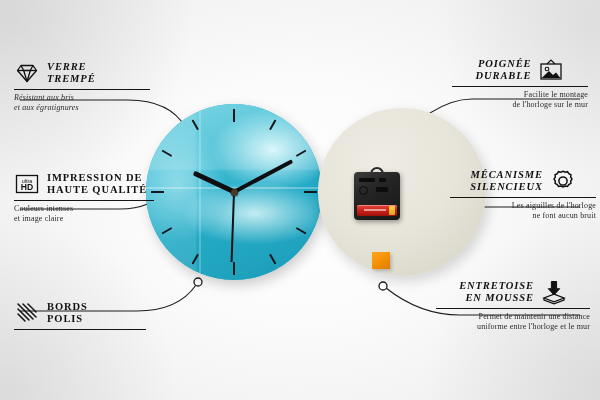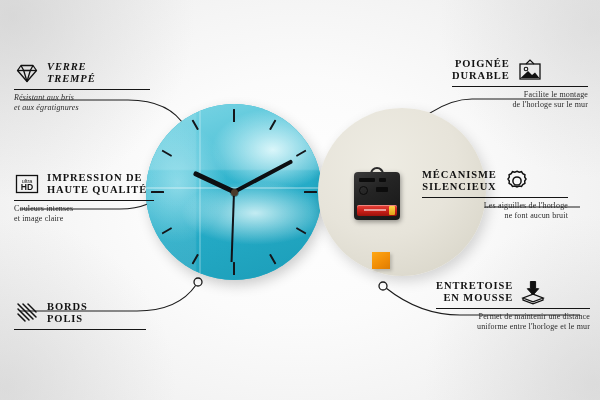--- a/index.html
+++ b/index.html
@@ -31,21 +31,21 @@
   }
 
   
   #connectors { position: absolute; inset: 0; width: 600px; height: 400px; pointer-events: none; }
   #connectors path { fill: none; stroke: #1c1c1c; stroke-width: 1.15; }
   #connectors circle.node { fill: #ffffff; stroke: #1c1c1c; stroke-width: 1.3; }
 
   
   .feat { position: absolute; }
   .feat .head { display: flex; align-items: center; gap: 7px; }
-  .feat.right .head { justify-content: flex-start; }
+  .feat.right .head { justify-content: center; font-style: italic; }
   .feat .titles {
     font-family: "Liberation Serif", serif;
     font-weight: 700;
     font-size: 10.5px;
     letter-spacing: .9px;
     line-height: 12.5px;
     color: #111;
     text-transform: uppercase;
   }
   .feat.right .titles { text-align: right; }
@@ -60,21 +60,21 @@
   .feat.right .desc { text-align: right; }
   .ico { width: 26px; height: 26px; flex: 0 0 26px; display:block; }
   .ico svg { display:block; width: 26px; height: 26px; }
 
   
   #f-verre     { left: 14px; top: 60px;  width: 136px; font-style: italic; }
   #f-impr      { left: 14px; top: 171px; width: 140px; }
   #f-bords     { left: 14px; top: 276px; width: 132px; margin-top: 24px; }
   
   #f-poignee   { left: 452px; top: 57px;  width: 136px; }
-  #f-meca      { left: 422px; top: 168px; width: 146px; }
+  #f-meca      { left: 450px; top: 168px; width: 146px; }
   #f-entre     { left: 436px; top: 279px; width: 154px; }
 
   
   #clock-front {
     position: absolute;
     left: 146px; top: 104px;
     width: 176px; height: 176px;
     border-radius: 50%;
     overflow: hidden;
     box-shadow: 3px 5px 13px rgba(0,0,0,.20);

